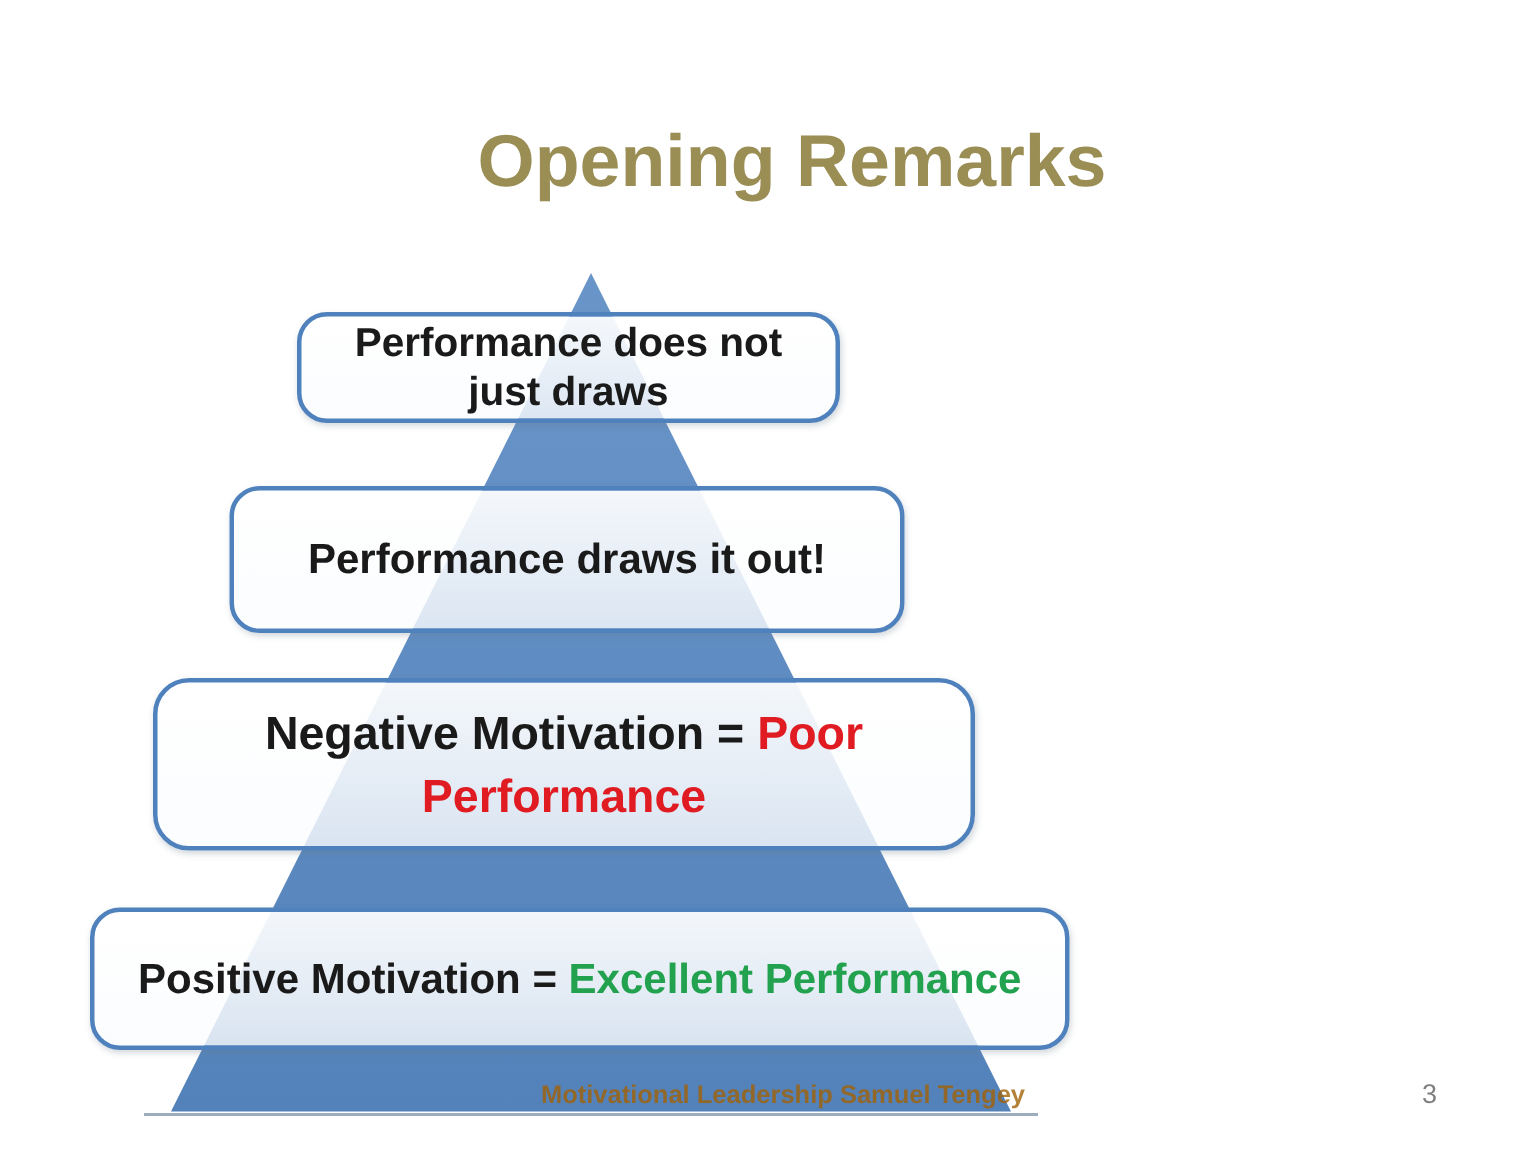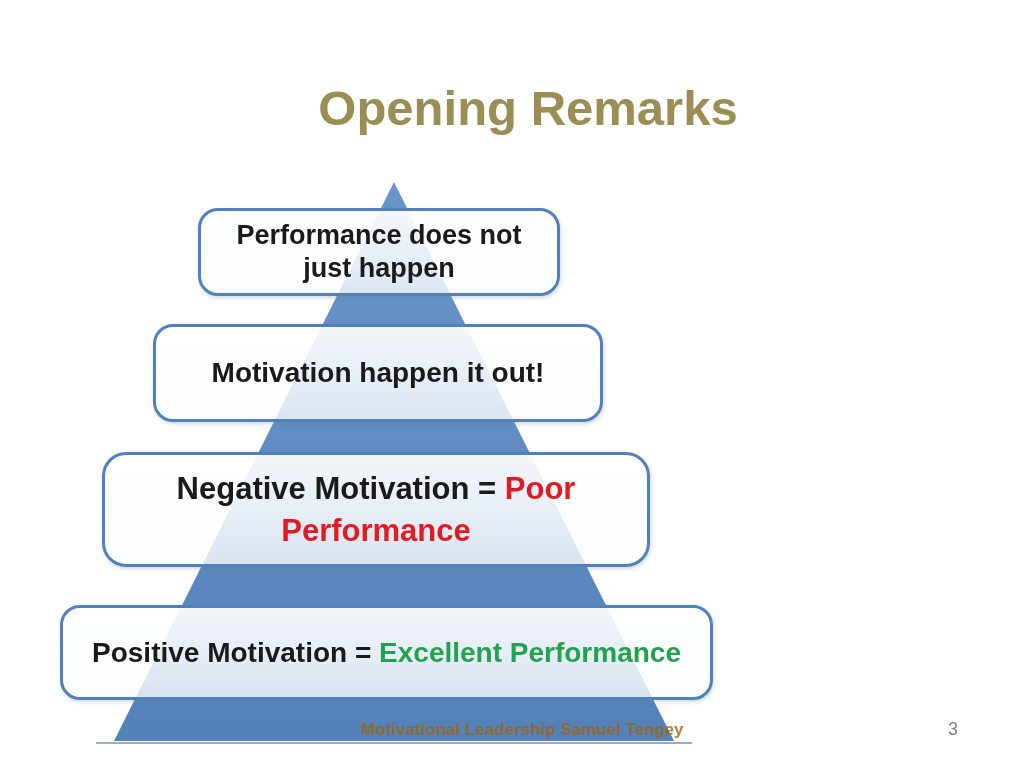--- a/index.html
+++ b/index.html
@@ -44,21 +44,21 @@
     box-shadow: 1px 2px 4px rgba(110,125,140,0.30);
     display: flex;
     flex-direction: column;
     justify-content: center;
     align-items: center;
     text-align: center;
     font-weight: 700;
     color: #1a1a1a;
     box-sizing: border-box;
   }
-  .box1 { left: 198px; top: 208px; width: 362px; height: 88px;  font-size: 27px; line-height: 33px; }
+  .box1 { left: 198px; top: 208px; width: 362px; height: 74px;  font-size: 27px; line-height: 33px; }
   .box2 { left: 153px; top: 324px; width: 450px; height: 98px;  font-size: 28px; line-height: 34px; }
   .box3 { left: 102px; top: 452px; width: 548px; height: 115px; font-size: 31px; line-height: 42px; border-radius: 24px; }
   .box4 { left: 60px;  top: 605px; width: 653px; height: 95px;  font-size: 28px; line-height: 34px; }
   .text-red   { color: #E01B22; }
   .text-green { color: #22A24E; }
   .footer {
     position: absolute;
     top: 720px; left: 20px;
     width: 1004px;
     text-align: center;
@@ -91,27 +91,27 @@
     <polygon points="394,182 114,741 674,741" fill="url(#pyramidGrad)"></polygon>
   </svg>
 
   <div class="base-rule"></div>
 
   <div class="box box1">
     <div>
       <span>Performance does not</span>
     </div>
     <div>
-      <span>just happen</span>
+      <span>just draws</span>
     </div>
   </div>
 
   <div class="box box2">
     <div>
-      <span>Motivation happen it out!</span>
+      <span>Performance draws it out!</span>
     </div>
   </div>
 
   <div class="box box4">
     <div>
       <span>Positive Motivation = </span><span class="text-green">Excellent Performance</span>
     </div>
   </div>
 
   <div class="box box3">

